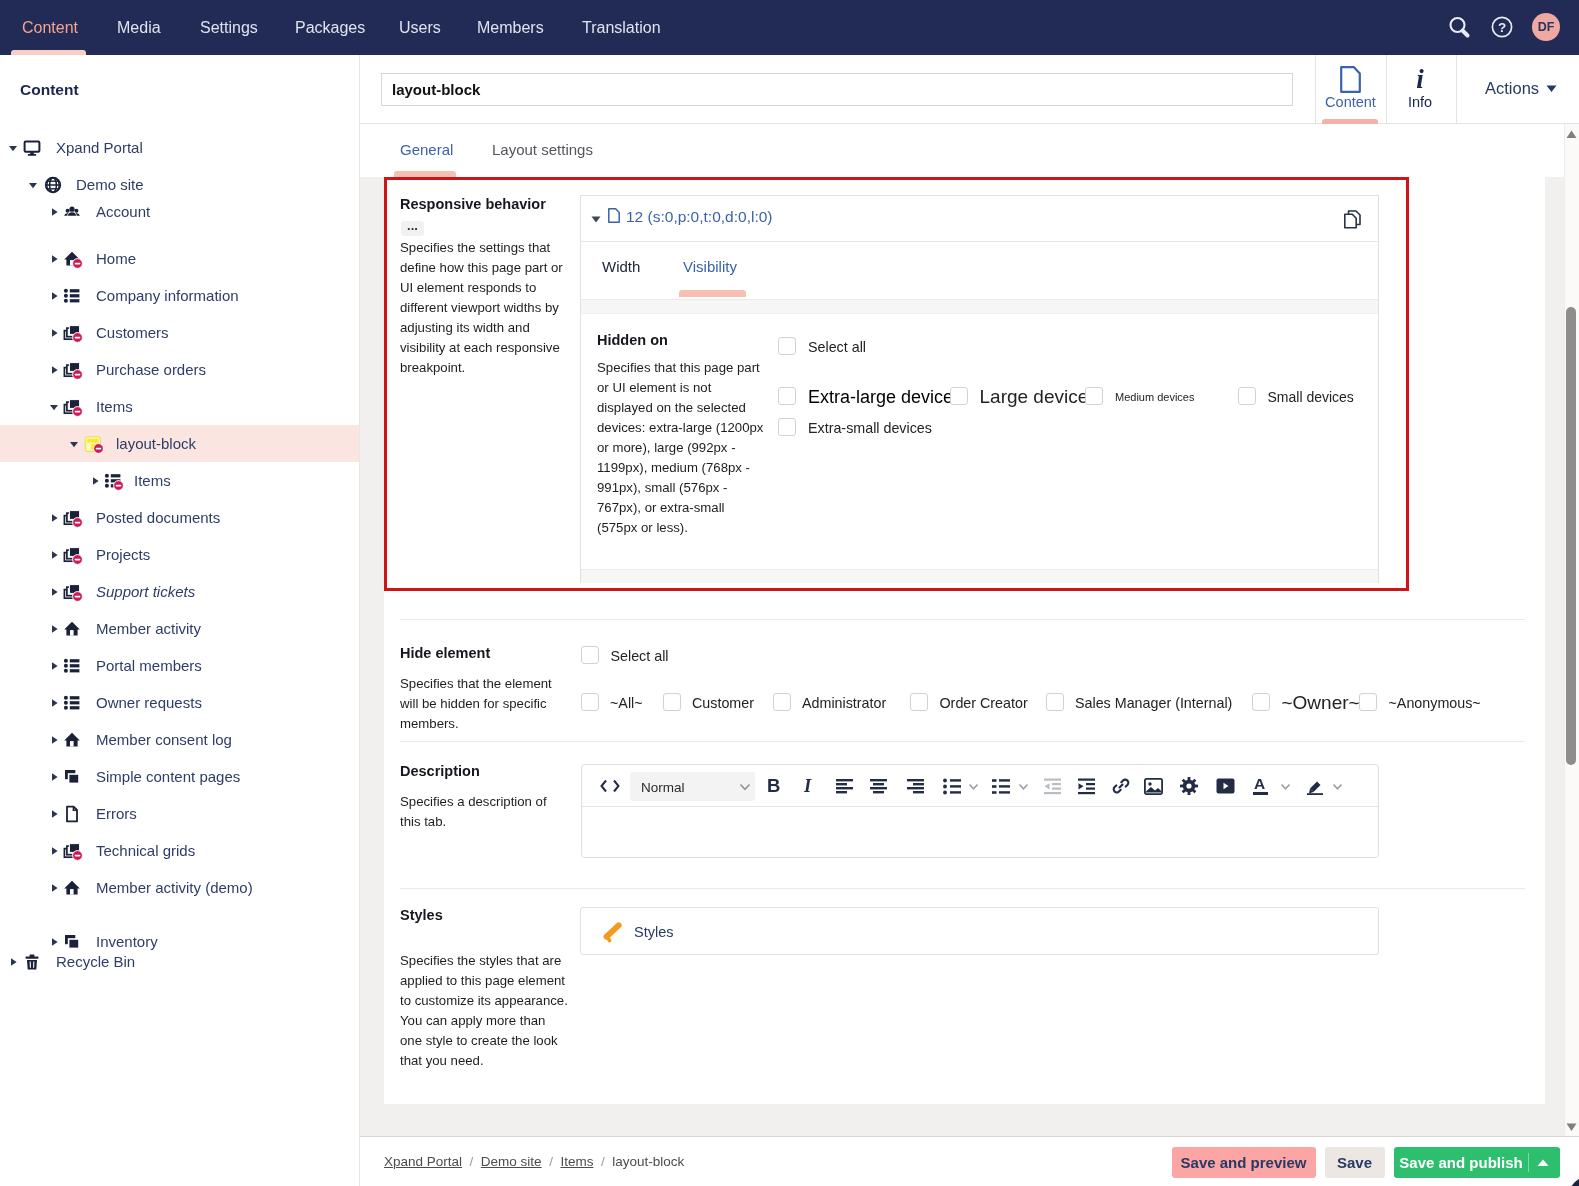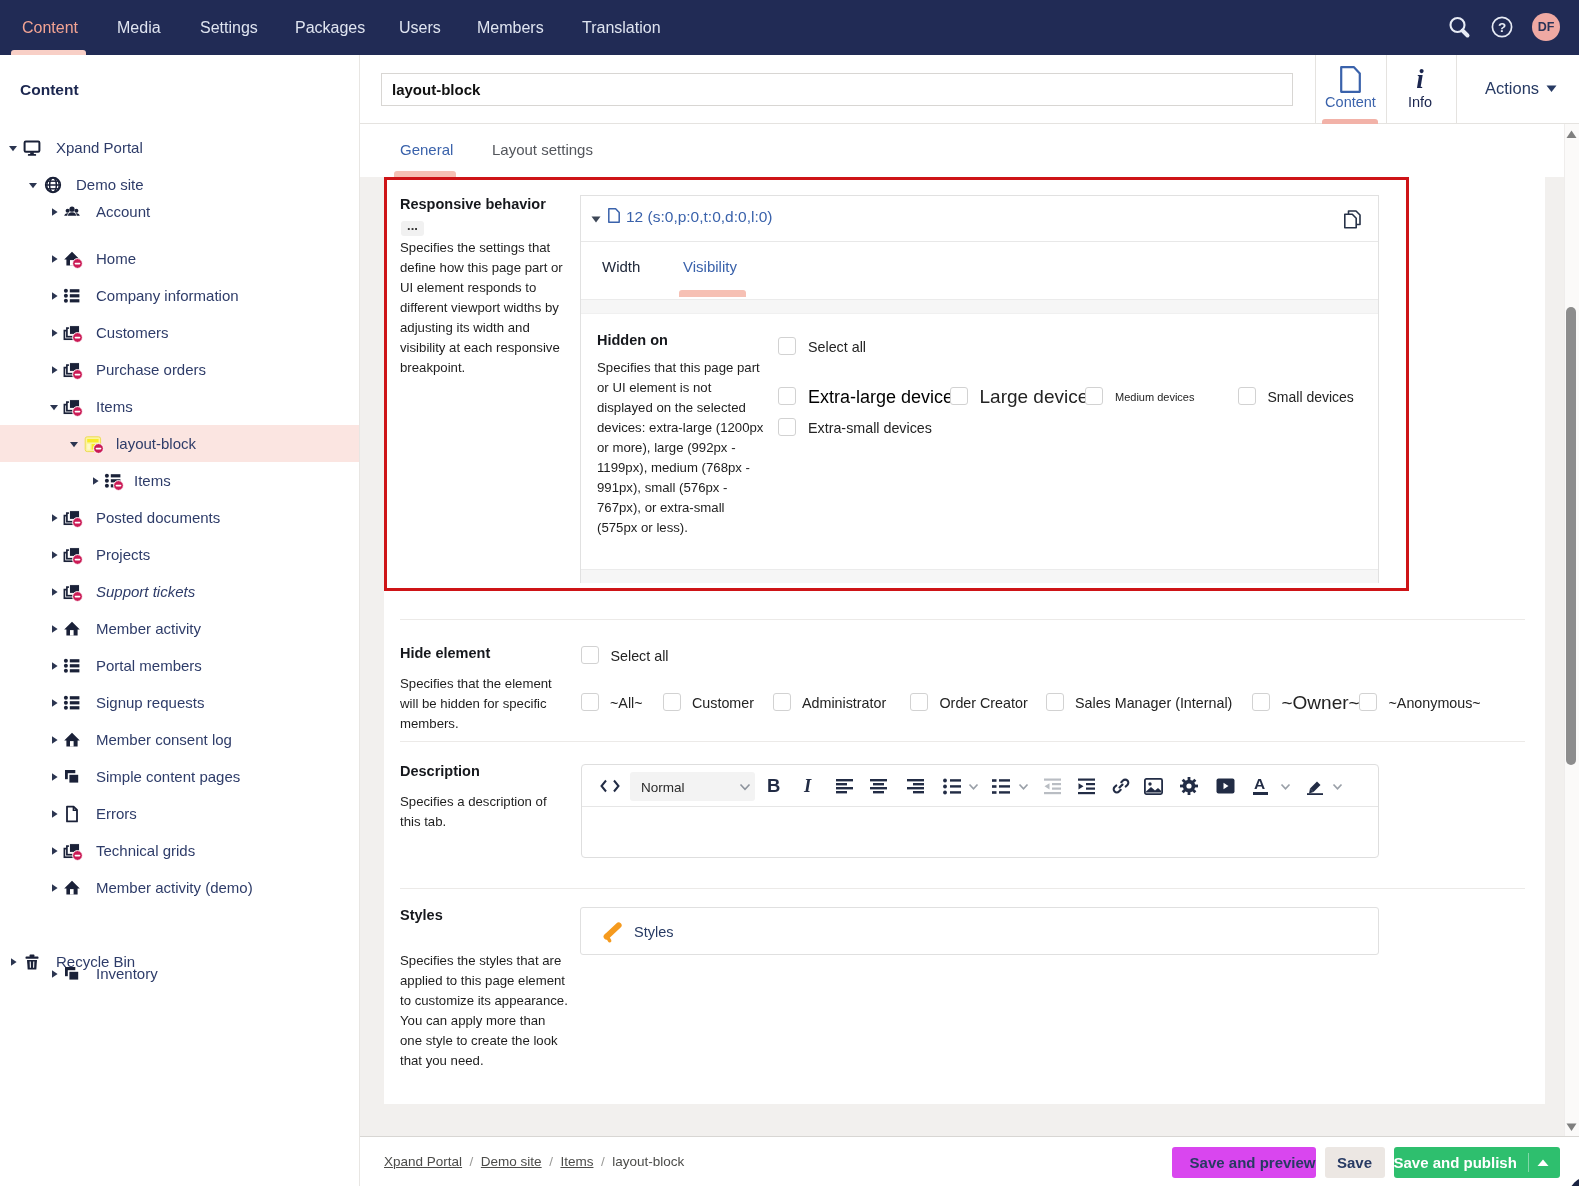--- a/index.html
+++ b/index.html
@@ -259,21 +259,21 @@
           <path d="M3 1.2 L8.6 5 L3 8.8 Z" fill="#2b3550"></path>
         </svg>
         <svg style="position:absolute;left:63px;top:50%;margin-top:-9px" width="18" height="18" viewBox="0 0 18 18">
           <circle cx="2.9" cy="3.8" r="2" fill="#1a2138"></circle>
           <rect x="6.8" y="2.2" width="9.6" height="3.2" fill="#1a2138"></rect>
           <circle cx="2.9" cy="8.8" r="2" fill="#1a2138"></circle>
           <rect x="6.8" y="7.2" width="9.6" height="3.2" fill="#1a2138"></rect>
           <circle cx="2.9" cy="13.8" r="2" fill="#1a2138"></circle>
           <rect x="6.8" y="12.2" width="9.6" height="3.2" fill="#1a2138"></rect>
         </svg>
-        <span style="position:absolute;left:96px;top:50%;transform:translateY(-54%)">Signup requests</span>
+        <span style="position:absolute;left:96px;top:50%;transform:translateY(-54%)">Owner requests</span>
       </div>
 <div class="trow" style="top:666px;">
         <svg style="position:absolute;left:49px;top:50%;margin-top:-5px" width="10" height="10" viewBox="0 0 10 10">
           <path d="M3 1.2 L8.6 5 L3 8.8 Z" fill="#2b3550"></path>
         </svg>
         <svg style="position:absolute;left:63px;top:50%;margin-top:-9px" width="18" height="18" viewBox="0 0 18 18">
           <path d="M9 1.8 L16.8 9.4 L14.6 9.4 L14.6 15.6 L3.4 15.6 L3.4 9.4 L1.2 9.4 Z" fill="#1a2138"></path>
           <rect x="7" y="10.1" width="3.6" height="5.5" fill="#fff"></rect>
         </svg>
         <span style="position:absolute;left:96px;top:50%;transform:translateY(-54%)">Member consent log</span>
@@ -316,21 +316,21 @@
 <div class="trow" style="top:814px;">
         <svg style="position:absolute;left:49px;top:50%;margin-top:-5px" width="10" height="10" viewBox="0 0 10 10">
           <path d="M3 1.2 L8.6 5 L3 8.8 Z" fill="#2b3550"></path>
         </svg>
         <svg style="position:absolute;left:63px;top:50%;margin-top:-9px" width="18" height="18" viewBox="0 0 18 18">
           <path d="M9 1.8 L16.8 9.4 L14.6 9.4 L14.6 15.6 L3.4 15.6 L3.4 9.4 L1.2 9.4 Z" fill="#1a2138"></path>
           <rect x="7" y="10.1" width="3.6" height="5.5" fill="#fff"></rect>
         </svg>
         <span style="position:absolute;left:96px;top:50%;transform:translateY(-54%)">Member activity (demo)</span>
       </div>
-<div class="trow" style="top:900px;">
+<div class="trow" style="top:868px;">
         <svg style="position:absolute;left:49px;top:50%;margin-top:-5px" width="10" height="10" viewBox="0 0 10 10">
           <path d="M3 1.2 L8.6 5 L3 8.8 Z" fill="#2b3550"></path>
         </svg>
         <svg style="position:absolute;left:63px;top:50%;margin-top:-9px" width="18" height="18" viewBox="0 0 18 18">
           <rect x="2" y="2" width="10.3" height="9.2" fill="#1a2138"></rect>
           <rect x="5.6" y="6" width="10.4" height="9.4" fill="#1a2138" stroke="#fff" stroke-width="1.6"></rect>
         </svg>
         <span style="position:absolute;left:96px;top:50%;transform:translateY(-54%)">Inventory</span>
       </div>
 <div class="trow" style="top:888px;">
@@ -573,27 +573,27 @@
 <div class="abs" style="left:360px;top:1136px;width:1219px;height:50px;background:#fff;border-top:1px solid #d8d6d3">
   <div class="abs" style="left:24px;top:17px;font-size:13.5px;color:#4c4c4a">
     <span style="text-decoration:underline">Xpand Portal</span>
     <span style="color:#9a9a98">&nbsp;/&nbsp;</span>
     <span style="text-decoration:underline">Demo site</span>
     <span style="color:#9a9a98">&nbsp;/&nbsp;</span>
     <span style="text-decoration:underline">Items</span>
     <span style="color:#9a9a98">&nbsp;/&nbsp;</span>
     <span>layout-block</span>
   </div>
-  <div class="abs" style="left:811.5px;top:9.5px;width:144px;height:31px;background:#d946ef;border-radius:3px;
-       text-align:right;line-height:31px;font-size:15px;font-weight:bold;color:#273a63">Save and preview</div>
+  <div class="abs" style="left:811.5px;top:9.5px;width:144px;height:31px;background:#fca5a5;border-radius:3px;
+       text-align:center;line-height:31px;font-size:15px;font-weight:bold;color:#273a63">Save and preview</div>
   <div class="abs" style="left:964.5px;top:9.5px;width:60px;height:31px;background:#ece7e3;border-radius:3px;
        text-align:center;line-height:31px;font-size:15px;font-weight:bold;color:#273a63">Save</div>
   <div class="abs" style="left:1033.5px;top:9.5px;width:166px;height:31px;background:#2ebf6e;border-radius:3px;
        font-size:15px;font-weight:bold;color:#fff">
-    <div class="abs" style="left:0;top:0;width:135px;height:31px;line-height:31px">Save and publish</div>
+    <div class="abs" style="left:0;top:0;width:135px;height:31px;text-align:center;line-height:31px">Save and publish</div>
     <div class="abs" style="left:134px;top:6px;width:1px;height:19px;background:rgba(255,255,255,0.4)"></div>
     <svg class="abs" style="left:143px;top:12px" width="12" height="8" viewBox="0 0 12 8">
         <path d="M6 0.5 L11.5 7 L0.5 7 Z" fill="#fff"></path>
       </svg>
   </div>
 </div>
 
 <div class="abs" style="left:1564px;top:124px;width:15px;height:1012px;background:#fbfaf9;border-left:1px solid #efedec"></div>
 <svg class="abs" style="left:1566px;top:130px" width="11" height="9" viewBox="0 0 11 9">
     <path d="M5.5 0.5 L10.5 8 L0.5 8 Z" fill="#7f7f7f"></path>

